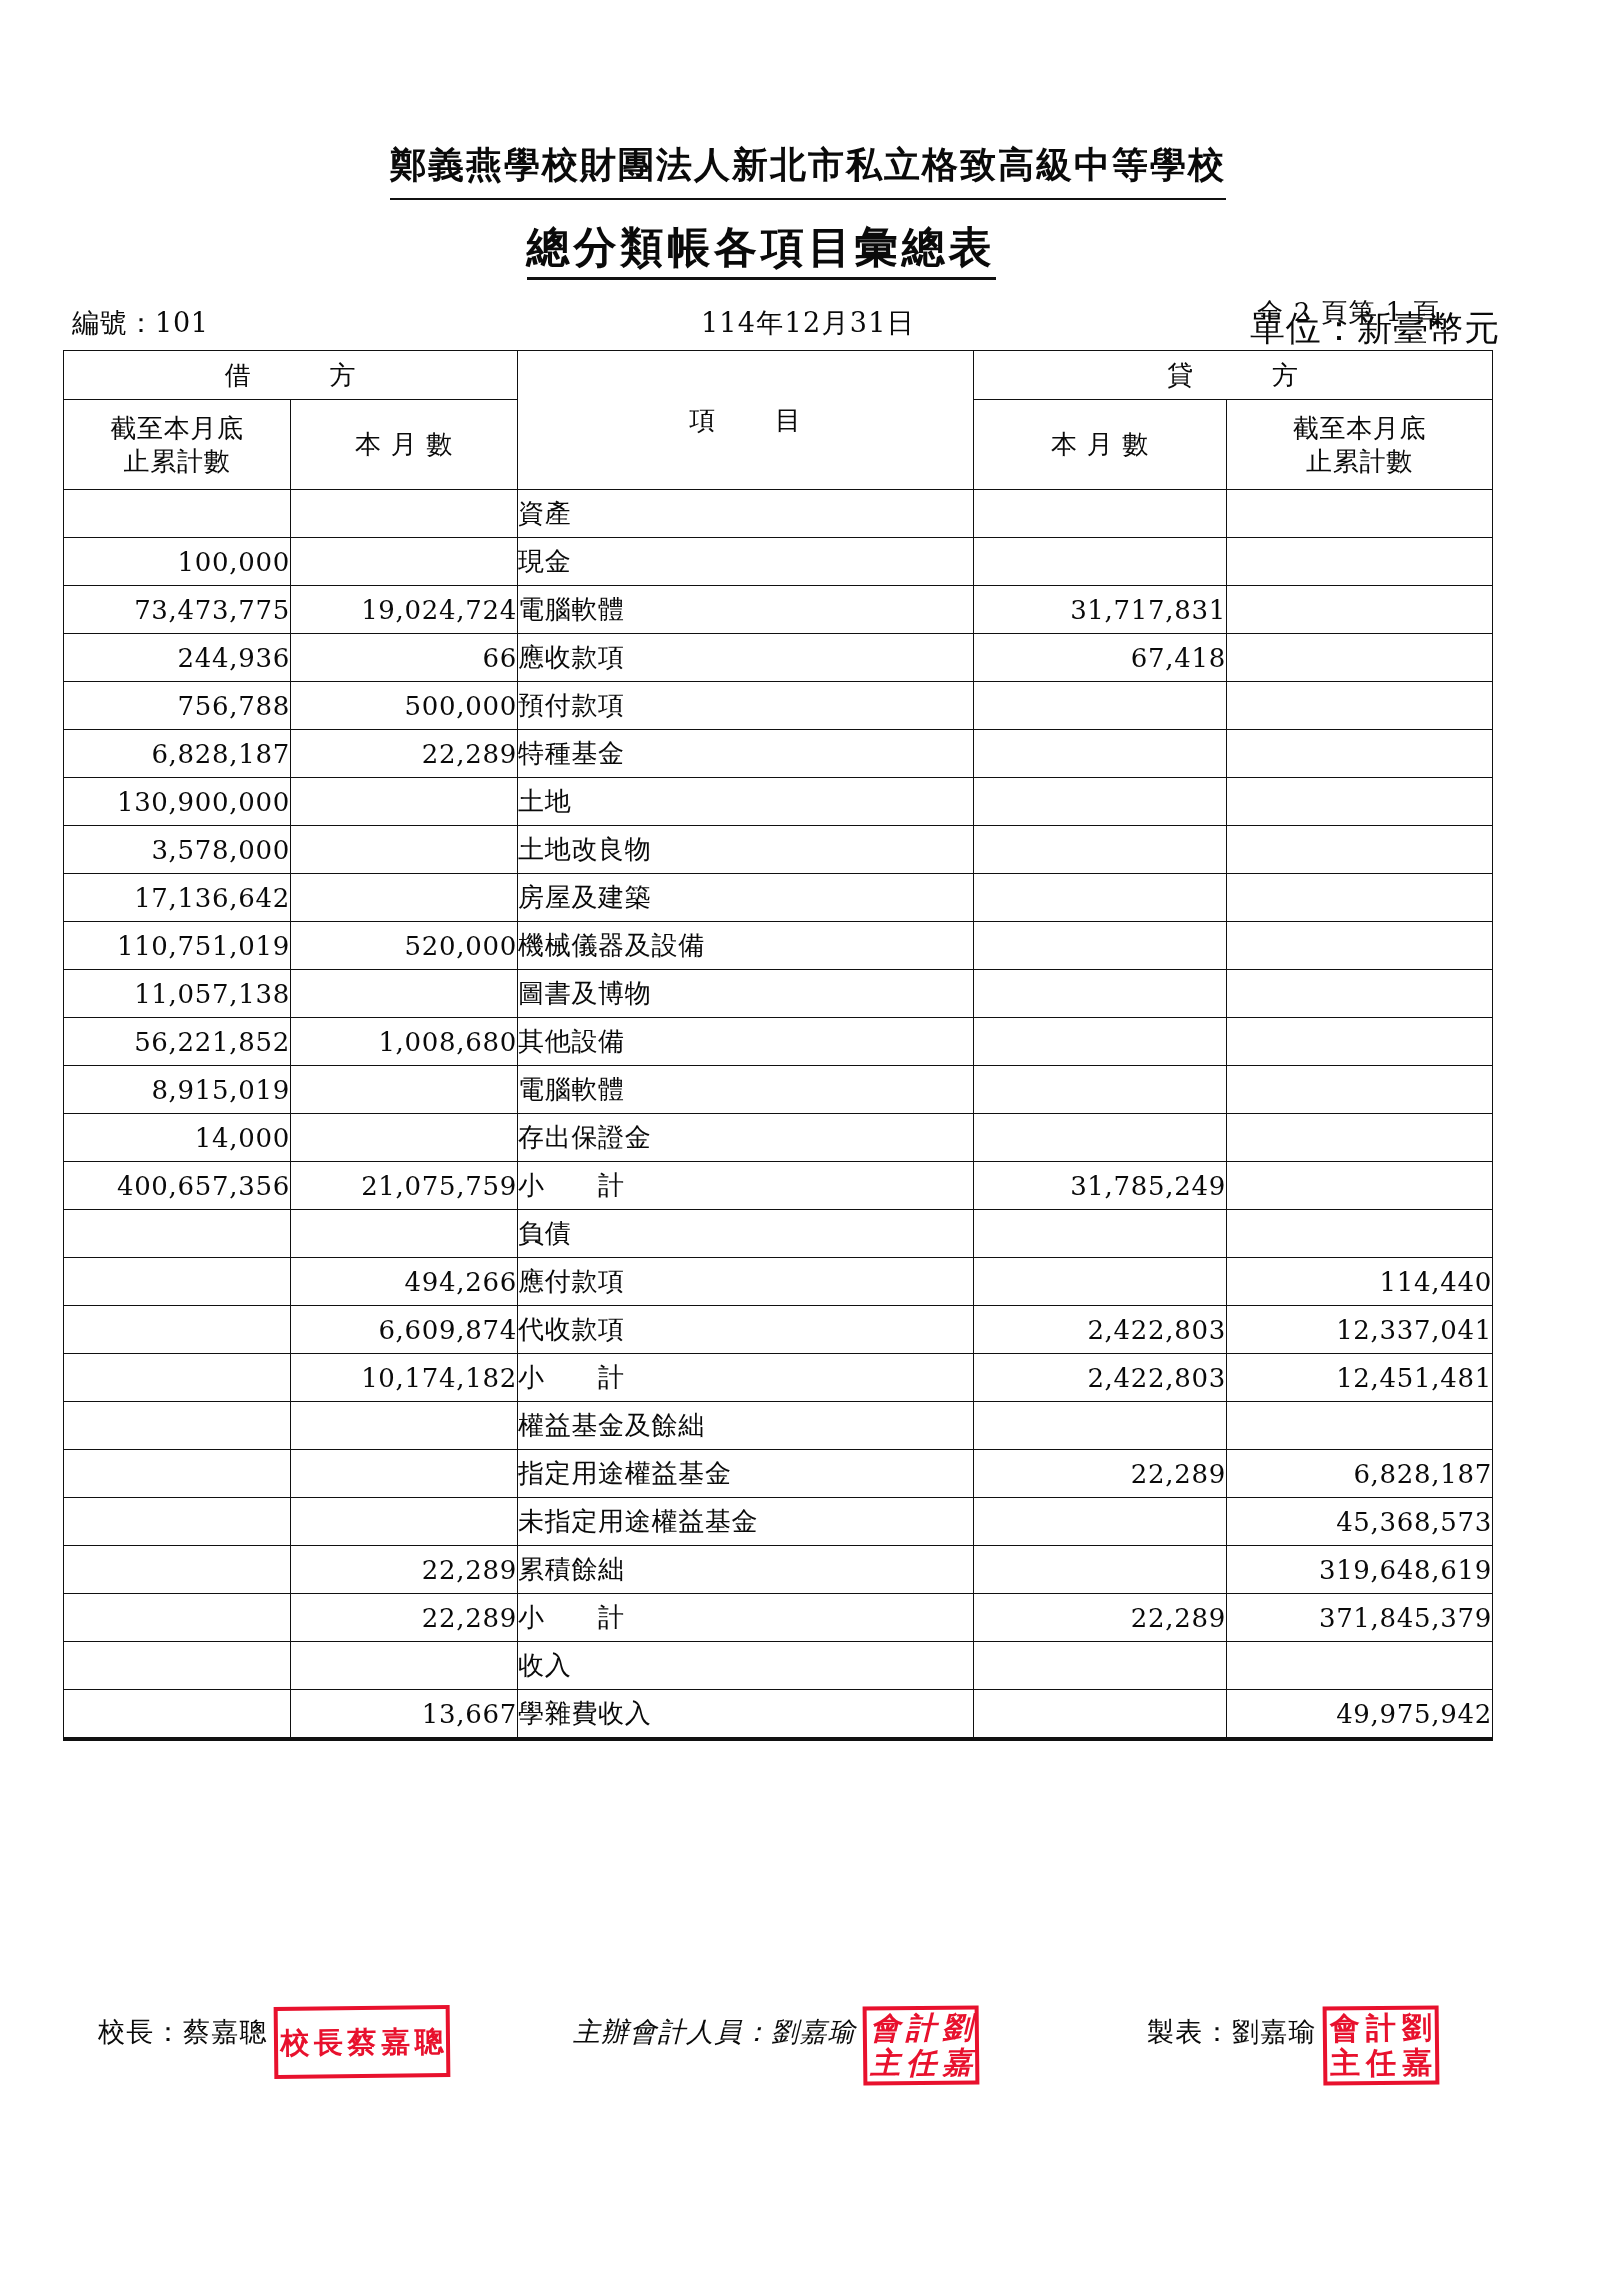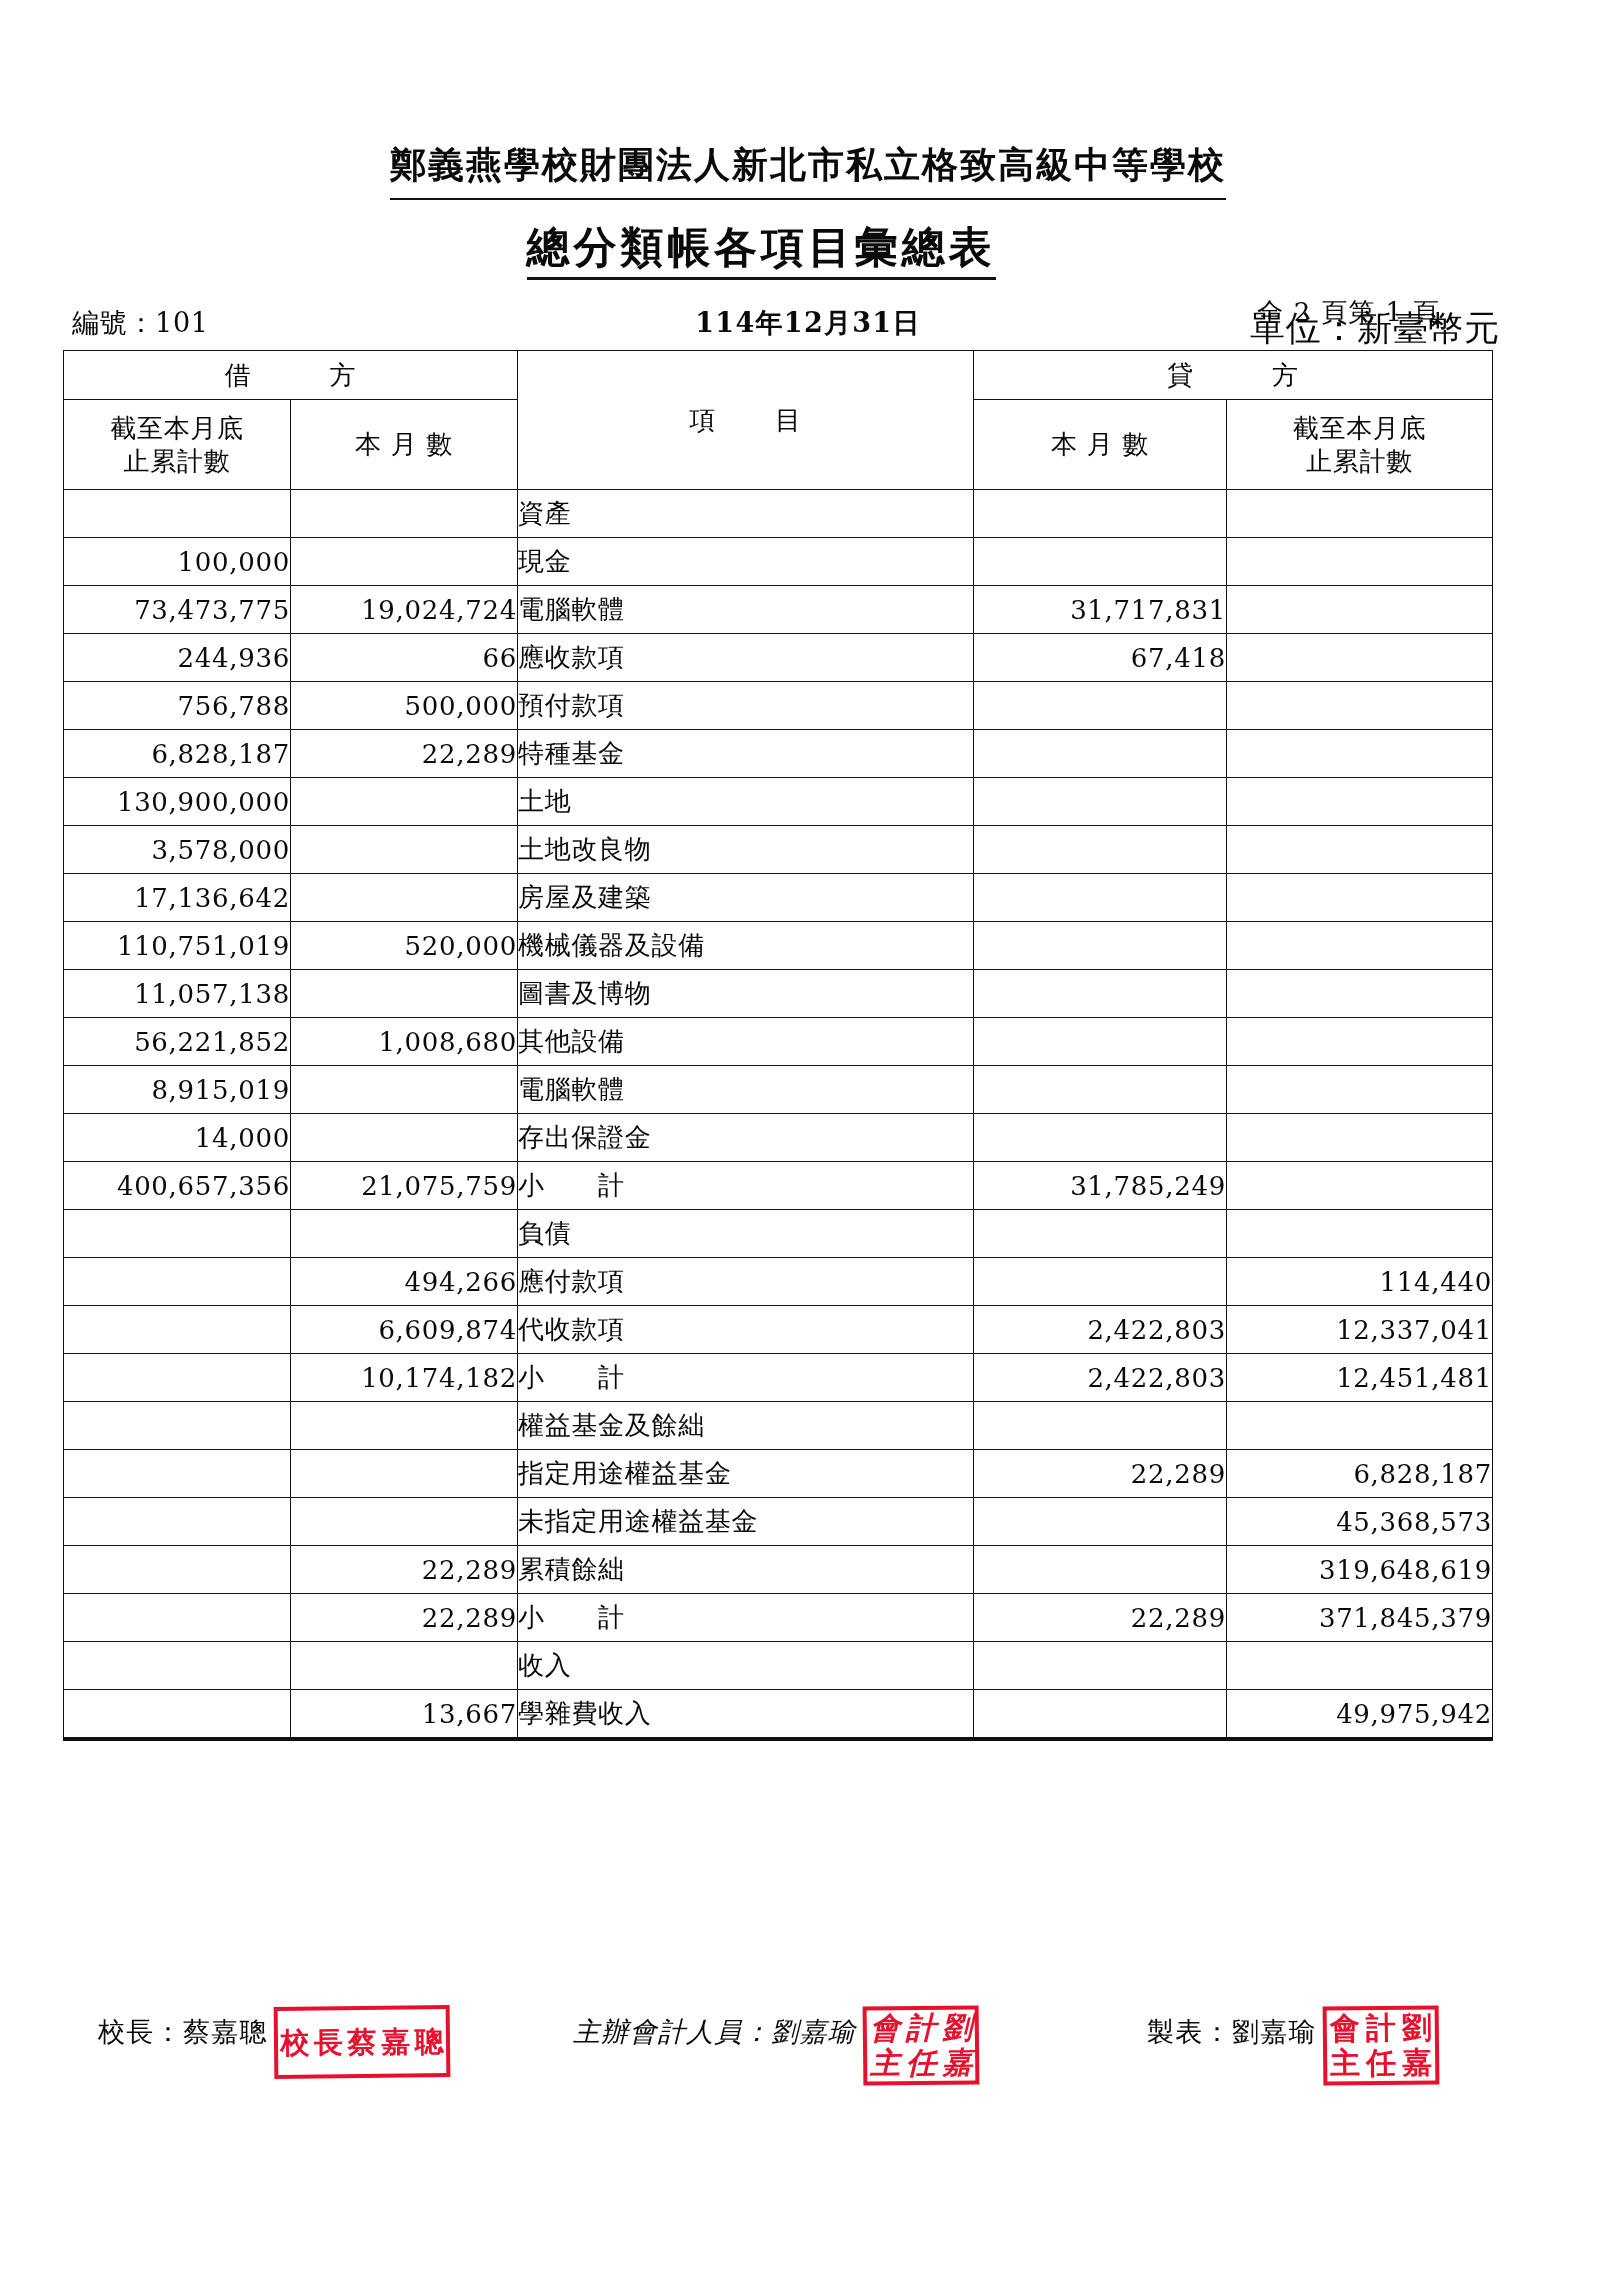--- a/index.html
+++ b/index.html
@@ -72,21 +72,20 @@
     text-align: right;
   }
   .meta-date {
     position: absolute;
     left: 0;
     top: 0;
     width: 1616px;
     text-align: center;
     font-size: 27px;
     letter-spacing: 1.3px;
-    font-weight: bold;
   }
   .meta-unit {
     position: absolute;
     right: 116px;
     top: 0;
     font-size: 35px;
     letter-spacing: 0.7px;
   }
 
   

